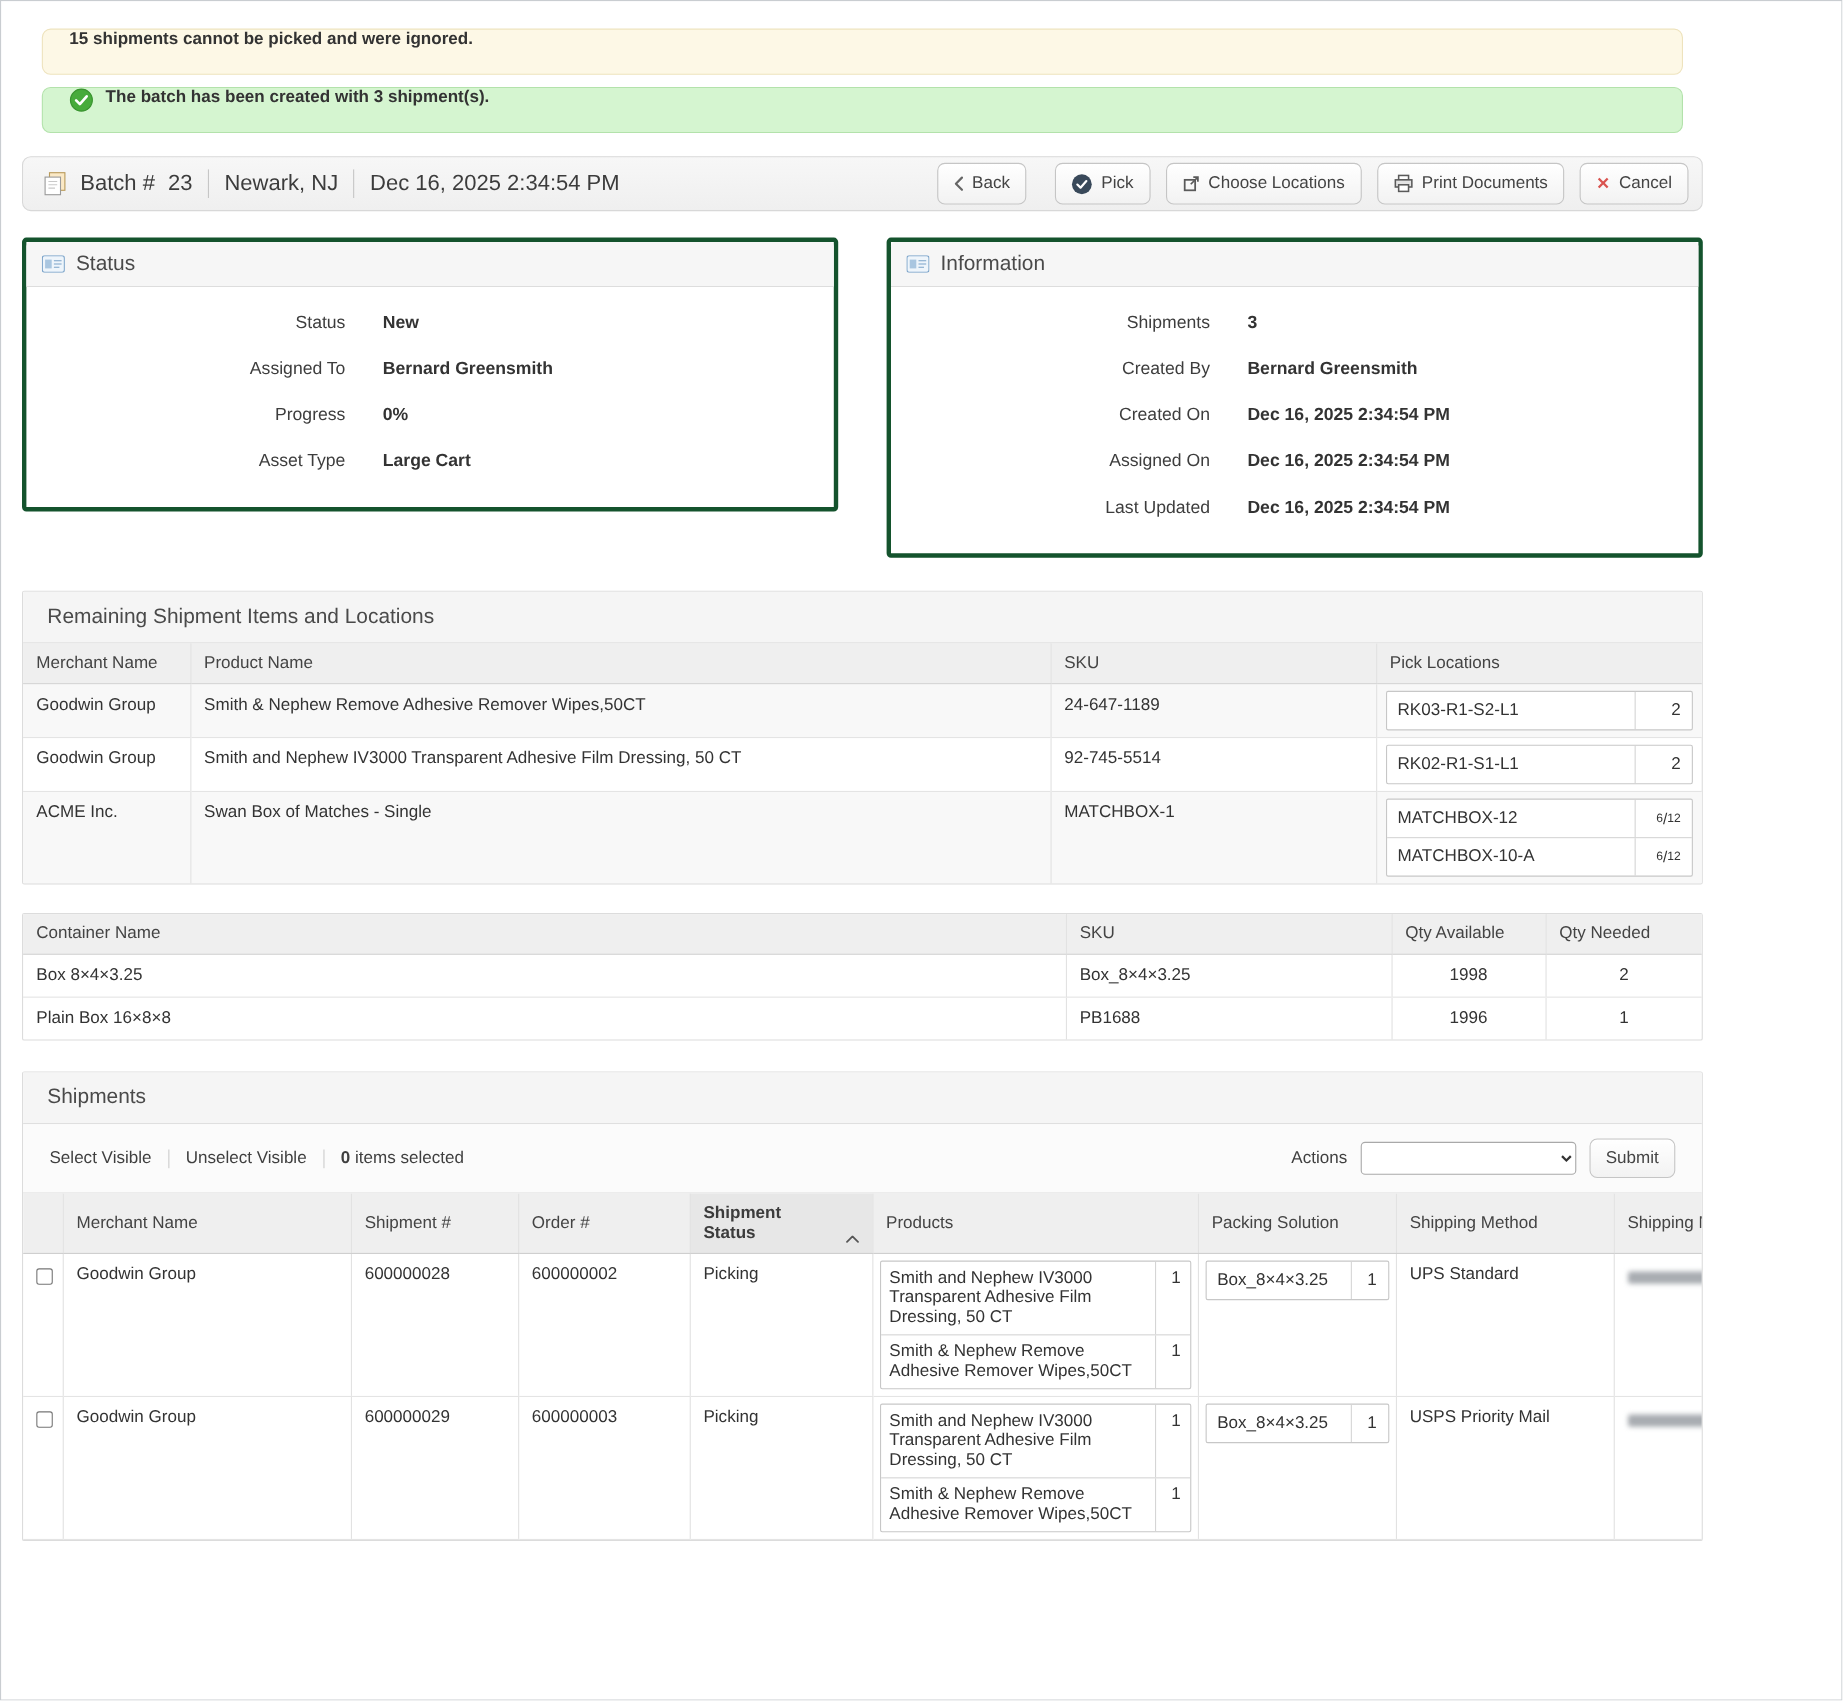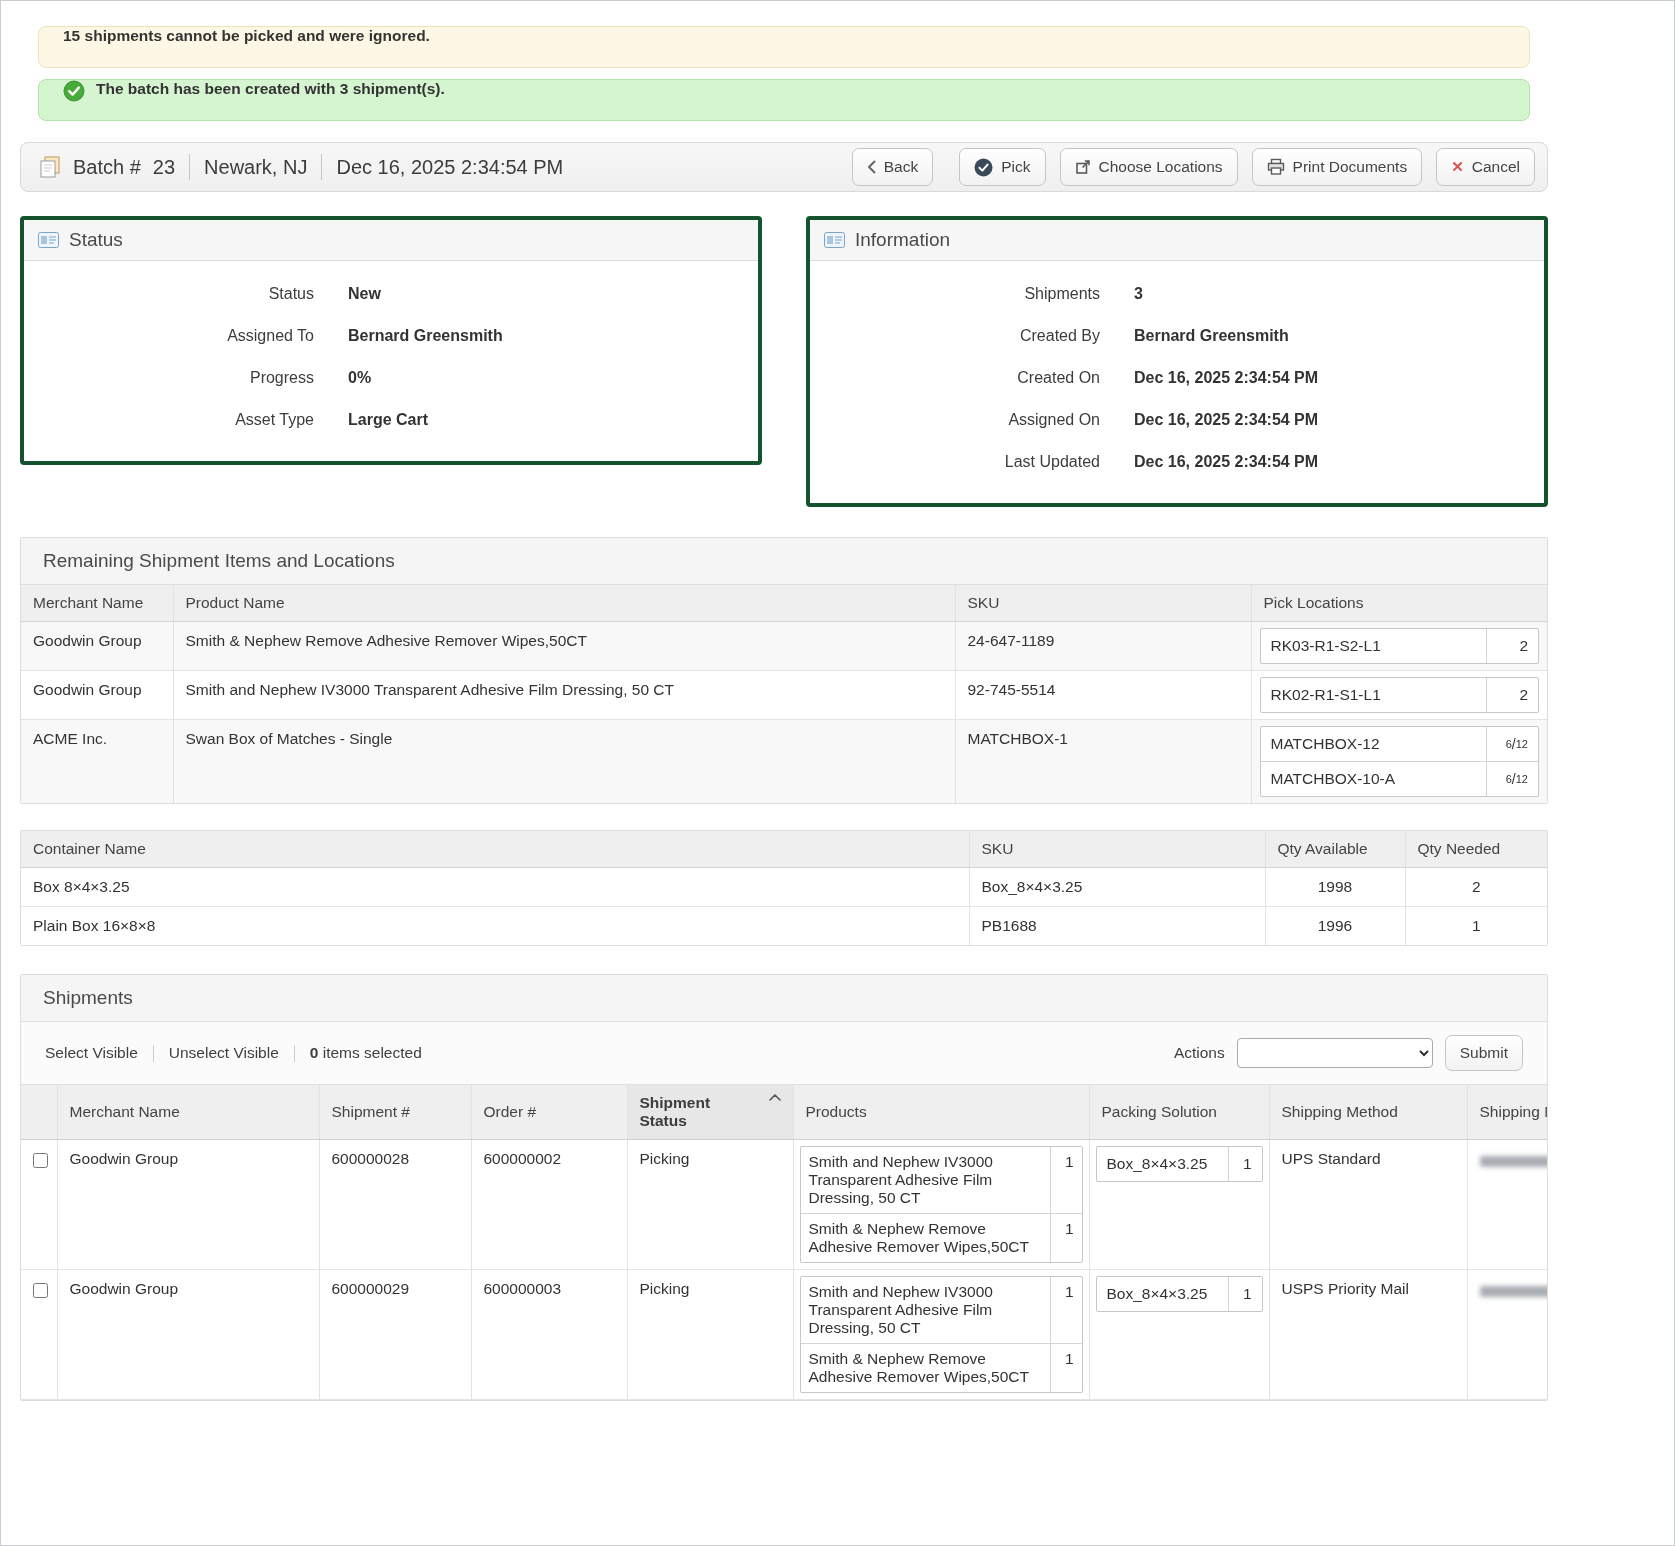--- a/index.html
+++ b/index.html
@@ -95,21 +95,21 @@
   .actions-select {
     width:196px; height:30px; border:1px solid #a9a9a9; border-radius:4px; background:#fff;
     font-family:inherit; font-size:15px; color:#333; padding:0 6px;
   }
   .btn-submit { height:36px; }
 
   .ship-table-wrap { overflow:hidden; width:100%; }
   .ship-table { width:1640px; }
   .ship-table th { border-bottom:1px solid #cfcfcf; }
   th.sorted { background:#e7e7e7; }
-  .th-sort { display:flex; align-items:flex-start; gap:7px; font-weight:bold; color:#3c3c3c; }
+  .th-sort { display:flex; align-items:flex-end; gap:7px; font-weight:bold; color:#3c3c3c; }
   .ship-table td { padding:10px 12px; }
   .ship-table tbody tr td { border-top:none; border-bottom:1px solid #e4e4e4; }
   td.prod-cell, td.pack-cell { padding:6px; }
   .prod-qty { width:32px; border-left:1px solid #d5d5d5; padding:6px 8px 0 0; text-align:right; }
   .prod-name { flex:1; padding:6px 8px; }
   .chk { width:15px; height:15px; margin-top:3px; }
   .redacted {
     width:90px; height:11px; background:#a8acb1; border-radius:2px; filter:blur(2.5px); margin-top:6px;
   }
 

